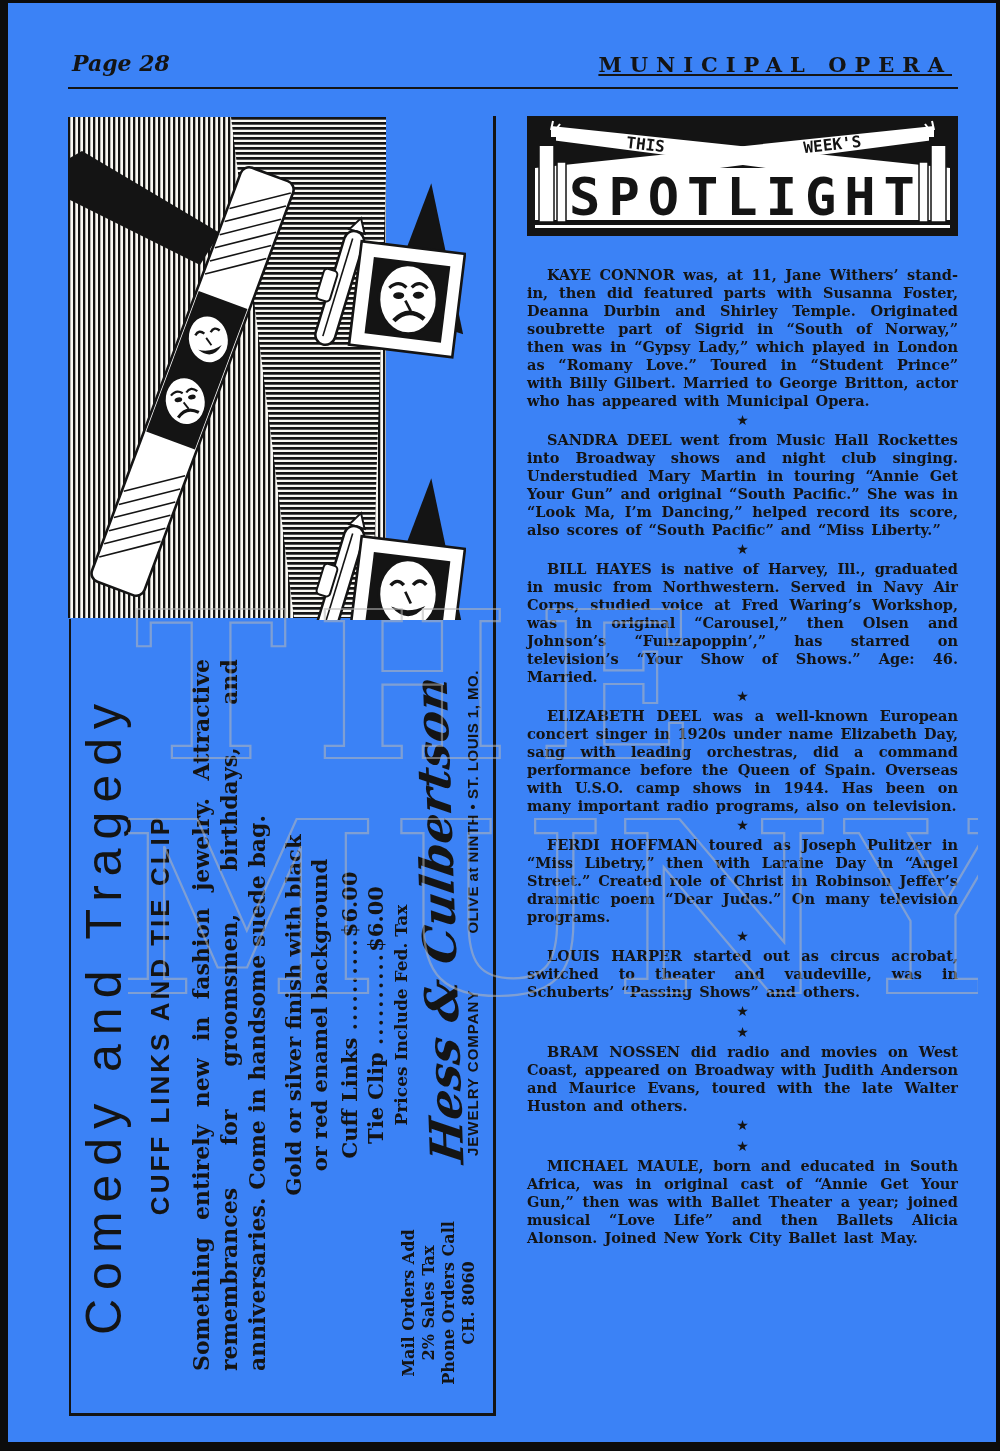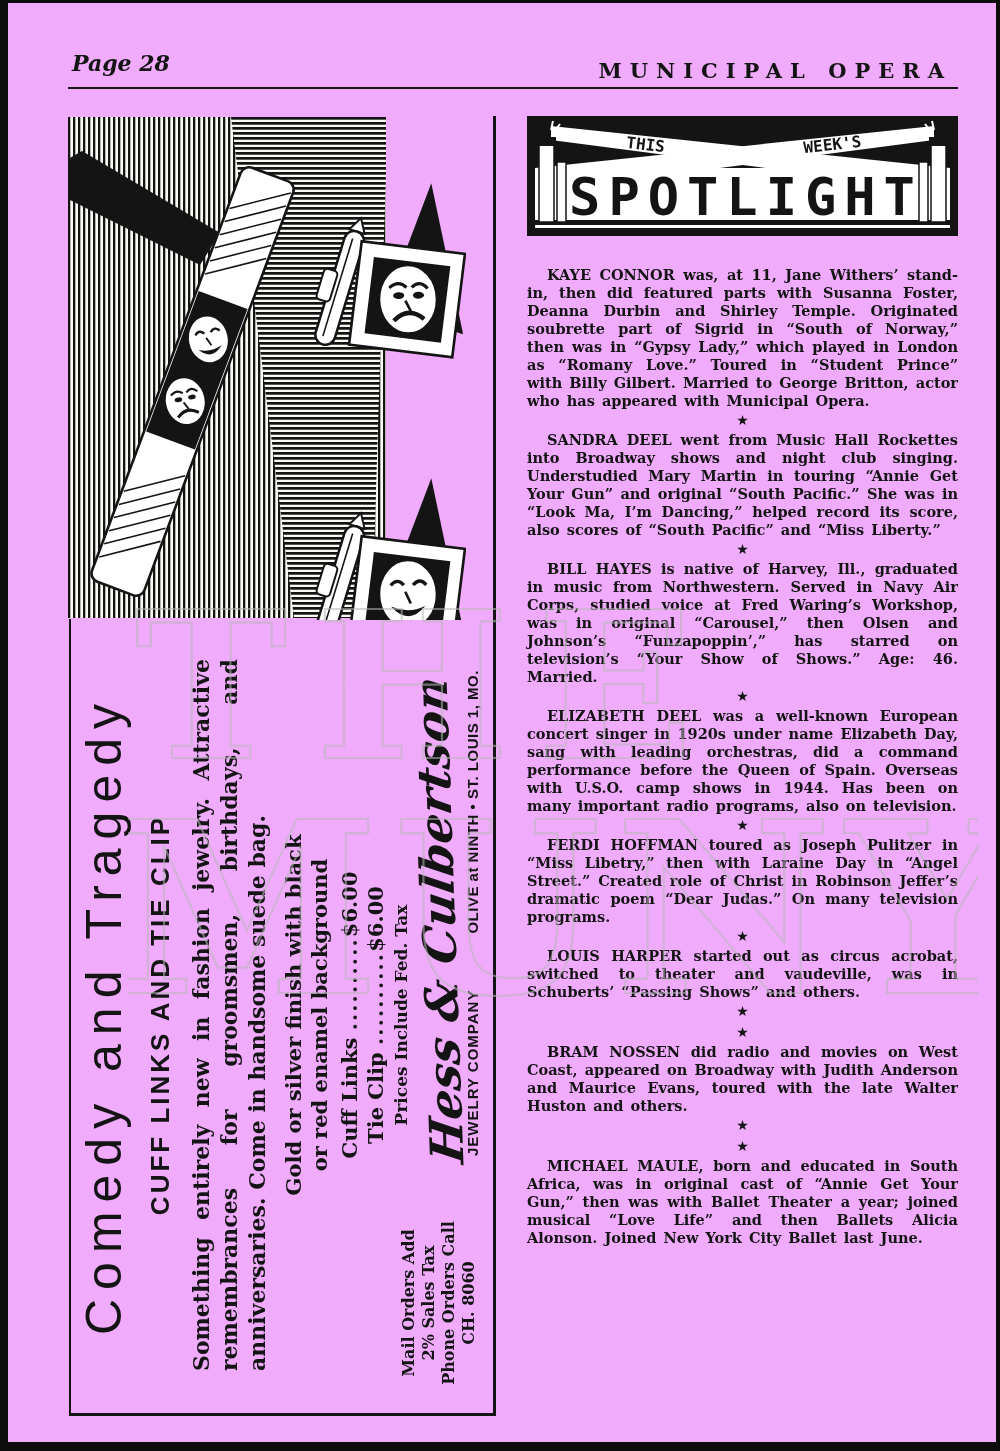--- a/index.html
+++ b/index.html
@@ -1,26 +1,26 @@
 <!DOCTYPE html>
 <html><head>
 <meta charset="utf-8">
 <style>
   html,body{margin:0;padding:0;background:#555;}
   .page{
     position:relative;width:1000px;height:1451px;margin:0 auto;
-    background:#f0abfc;color:#141414;overflow:hidden;
+    background:#3b82f6;color:#141414;overflow:hidden;
     border-left:8px solid #0c0c0c;border-right:4px solid #0c0c0c;
     border-top:3px solid #0c0c0c;border-bottom:9px solid #0c0c0c;
     box-sizing:border-box;
     font-family:"DejaVu Serif", serif;
   }
   
   .page-label{position:absolute;left:64px;top:48px;font:italic 700 22px/24px "DejaVu Serif",serif;}
-  .masthead{position:absolute;right:44px;top:56px;font:700 21px/24px "DejaVu Serif",serif;letter-spacing:8px;}
+  .masthead{position:absolute;right:44px;top:50px;font:700 21px/24px "DejaVu Serif",serif;letter-spacing:8px;text-decoration:underline;}
   .header-rule{position:absolute;left:60px;top:84px;width:890px;height:2px;background:#141414;}
   
   .illustration{position:absolute;left:60px;top:114px;}
   .col-divider{position:absolute;left:485px;top:113px;width:3px;height:1300px;background:#141414;}
   .ad-box{
     position:absolute;left:61px;top:616px;width:424px;height:797px;
     border-left:2px solid #141414;border-bottom:3px solid #141414;box-sizing:border-box;
     overflow:hidden;
   }
   .ad-inner{
@@ -264,21 +264,21 @@
         <div class="article">
           <p class="article-text"><span>BRAM NOSSEN</span> <span>did radio and movies on West Coast, appeared on Broadway with Judith Anderson and Maurice Evans, toured with the late Walter Huston and others.</span></p>
           <div class="star">★</div>
         </div>
 
         <div class="article">
           <div class="star">★</div>
         </div>
 
         <div class="article">
-          <p class="article-text"><span>MICHAEL MAULE,</span> <span>born and educated in South Africa, was in original cast of “Annie Get Your Gun,” then was with Ballet Theater a year; joined musical “Love Life” and then Ballets Alicia Alonson.  Joined New York City Ballet last June.</span></p>
+          <p class="article-text"><span>MICHAEL MAULE,</span> <span>born and educated in South Africa, was in original cast of “Annie Get Your Gun,” then was with Ballet Theater a year; joined musical “Love Life” and then Ballets Alicia Alonson.  Joined New York City Ballet last May.</span></p>
 
         </div>
       </div>
   </div>
 
   <svg class="watermark" width="850" height="610" viewBox="0 0 850 610">
     <text x="300" y="250" font-family="DejaVu Serif, serif" font-weight="bold" font-size="205" letter-spacing="28" text-anchor="middle" fill="none" stroke="#b8b8b8" stroke-width="2.2">THE</text>
     <text x="445" y="485" font-family="DejaVu Serif, serif" font-weight="bold" font-size="238" letter-spacing="14" text-anchor="middle" fill="none" stroke="#b8b8b8" stroke-width="2.2">MUNY</text>
   </svg>
 

